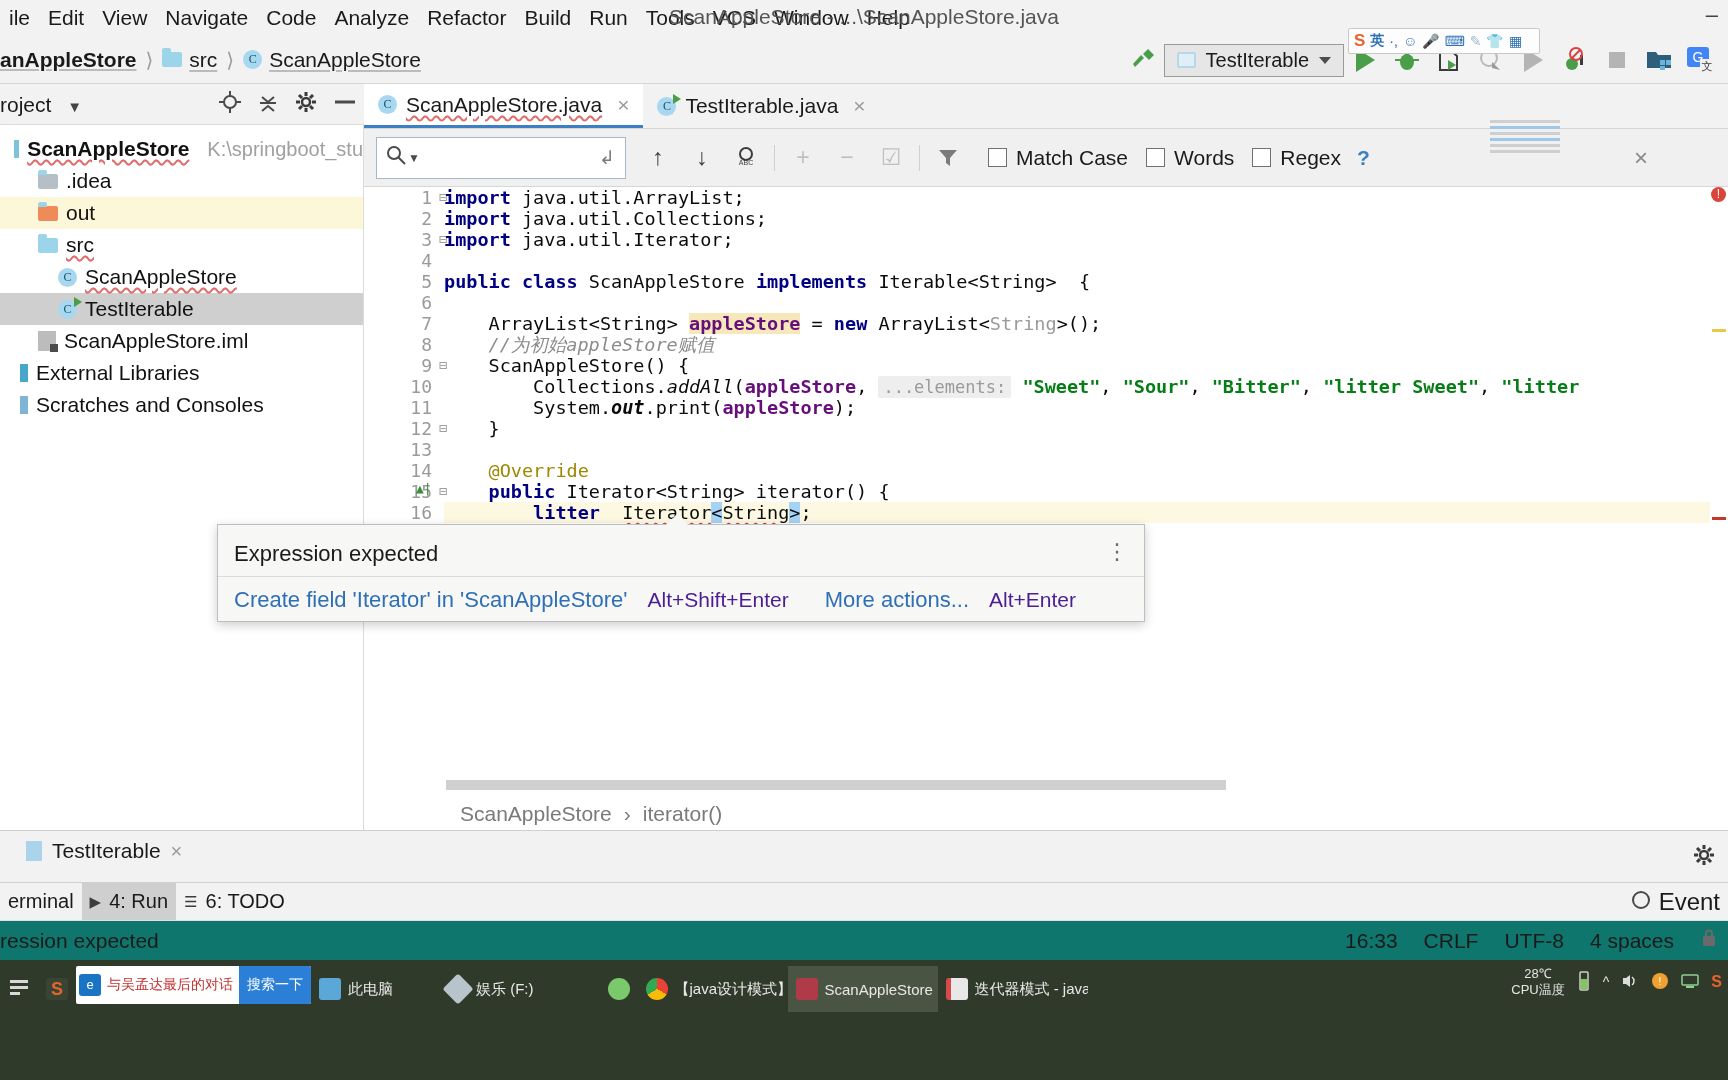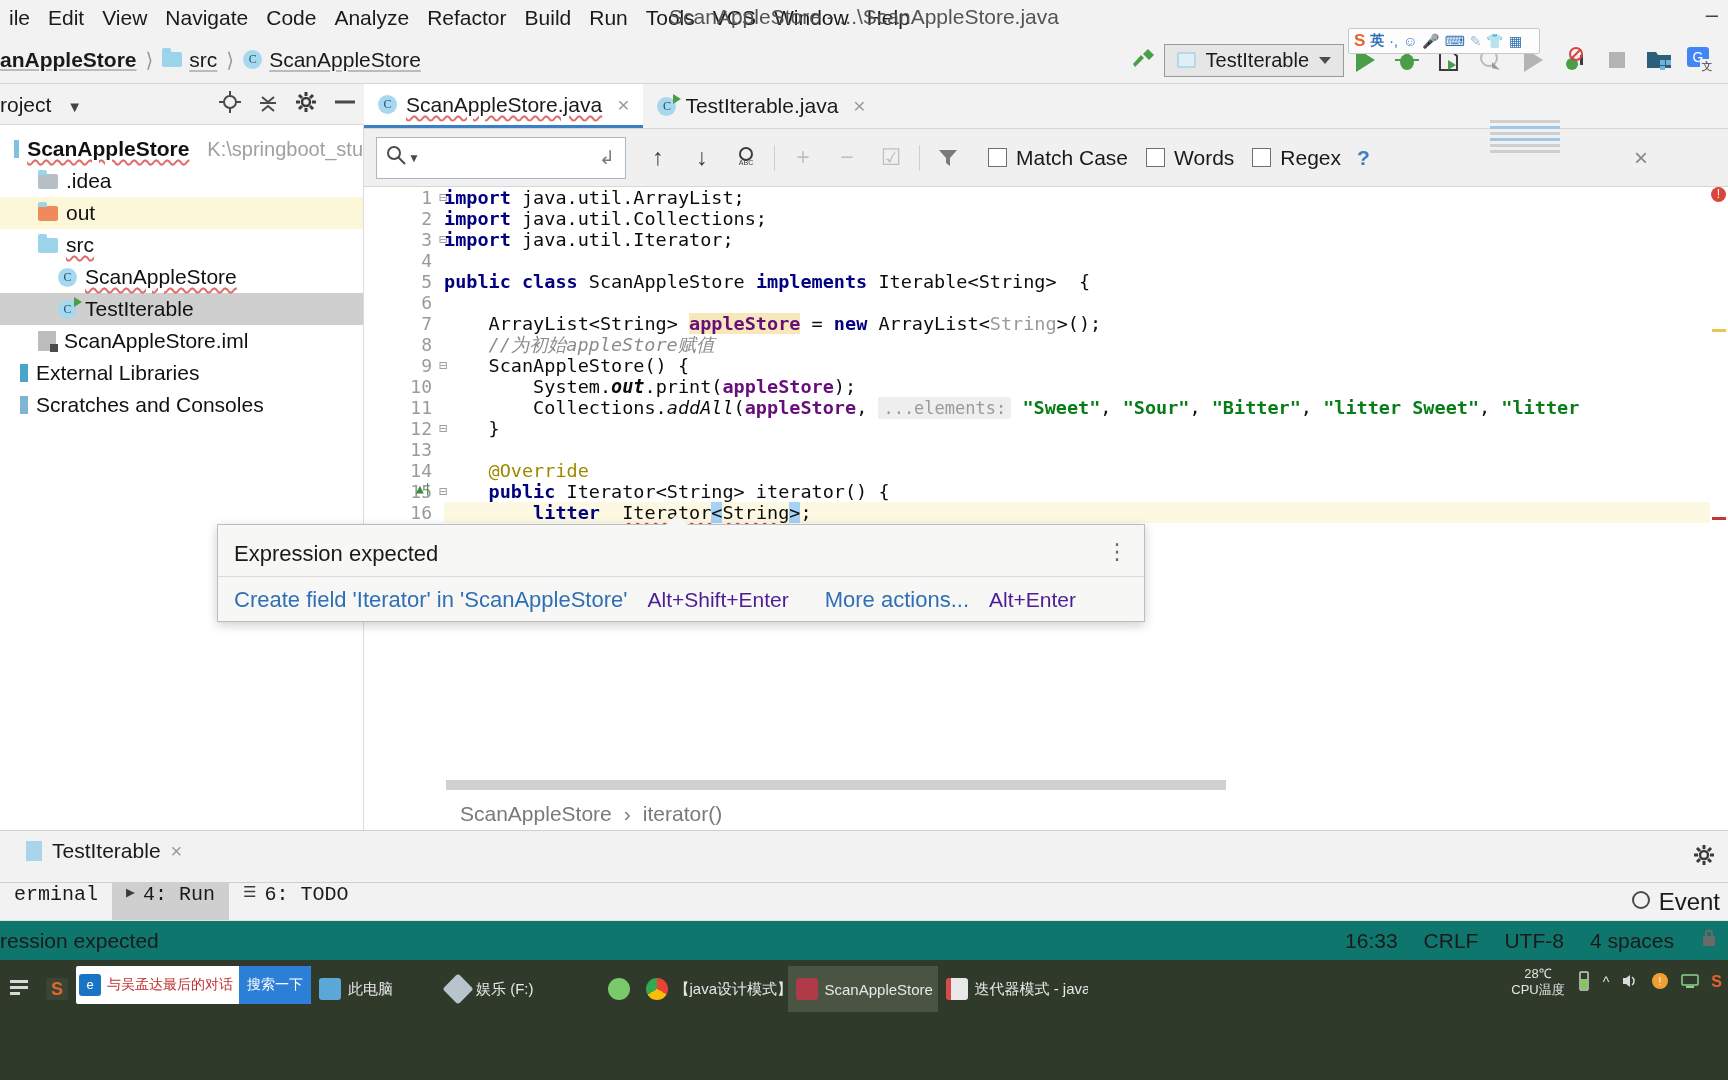--- a/index.html
+++ b/index.html
@@ -246,22 +246,22 @@
   .runtab .docico { width:16px;height:20px;background:#a9d4ec; }
   .runtab .x { color:#9a9a9a; font-size:20px; }
   .gear-r { position:absolute; right:12px; top:12px; font-size:22px; color:#555; }
 
   
   .botstrip {
     position:absolute; left:0; top:882px; width:1728px; height:38px;
     background:#f2f2f2; border-top:1px solid #cfcfcf;
     display:flex; align-items:center;
   }
-  .bitem { font-size:20px; color:#1a1a1a; padding:0 14px; height:38px;
-           display:flex;gap:8px;white-space:nowrap;font-family:Liberation Mono, monospace; }
+  .bitem { font-size:20px; color:#1a1a1a; padding:0 8px; height:38px;
+           display:flex;align-items:center;gap:8px;white-space:nowrap; }
   .bitem.active { background:#cfcfcf; }
   .bright { position:absolute; right:8px; display:flex;align-items:center;gap:8px;
             font-size:24px;color:#1a1a1a; }
 
   
   .status {
     position:absolute; left:0; top:920px; width:1728px; height:40px;
     background:#0f766e; display:flex; align-items:center;
     border-top:1px solid #e0e0e0;
   }
@@ -608,22 +608,22 @@
       <div class="codelines">
         <div class="cl"><span class="kw">import</span> java.util.ArrayList;</div>
         <div class="cl"><span class="kw">import</span> java.util.Collections;</div>
         <div class="cl"><span class="kw">import</span> java.util.Iterator;</div>
         <div class="cl"> </div>
         <div class="cl"><span class="kw">public class</span> ScanAppleStore <span class="kw">implements</span> Iterable&lt;String&gt;  {</div>
         <div class="cl"> </div>
         <div class="cl">    ArrayList&lt;String&gt; <span class="fld hl-ident">appleStore</span> = <span class="kw">new</span> ArrayList&lt;<span class="grey">String</span>&gt;();</div>
         <div class="cl cmt">    //为初始appleStore赋值</div>
         <div class="cl">    ScanAppleStore() {</div>
+        <div class="cl">        Collections.<span class="mth">addAll</span>(<span class="fld">appleStore</span>, <span class="hint">...elements:</span> <span class="str">"Sweet"</span>, <span class="str">"Sour"</span>, <span class="str">"Bitter"</span>, <span class="str">"litter Sweet"</span>, <span class="str">"litter</span></div>
         <div class="cl">        System.<span class="fld mth">out</span>.print(<span class="fld">appleStore</span>);</div>
-        <div class="cl">        Collections.<span class="mth">addAll</span>(<span class="fld">appleStore</span>, <span class="hint">...elements:</span> <span class="str">"Sweet"</span>, <span class="str">"Sour"</span>, <span class="str">"Bitter"</span>, <span class="str">"litter Sweet"</span>, <span class="str">"litter</span></div>
         <div class="cl">    }</div>
         <div class="cl"> </div>
         <div class="cl ann">    @Override</div>
         <div class="cl">    <span class="kw">public</span> Iterator&lt;String&gt; iterator() {</div>
         <div class="cl hlrow">        <span class="kw">litter</span>  <span class="err">Iterator</span><span class="selbg">&lt;</span><span class="err">String</span><span class="selbg">&gt;</span>;</div>
         <div class="cl">    }</div>
       </div>
     </div>
 
     <div class="rgutter">

